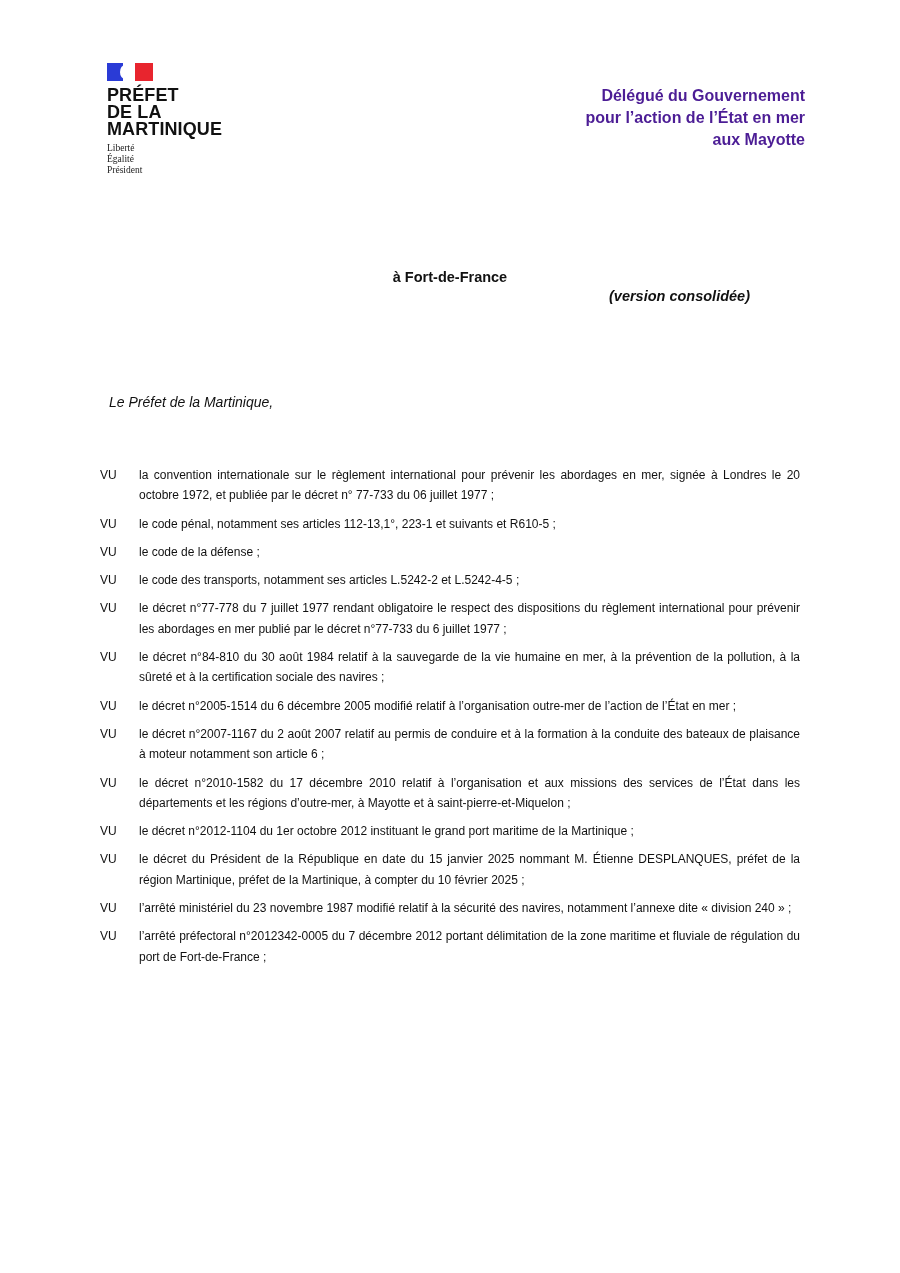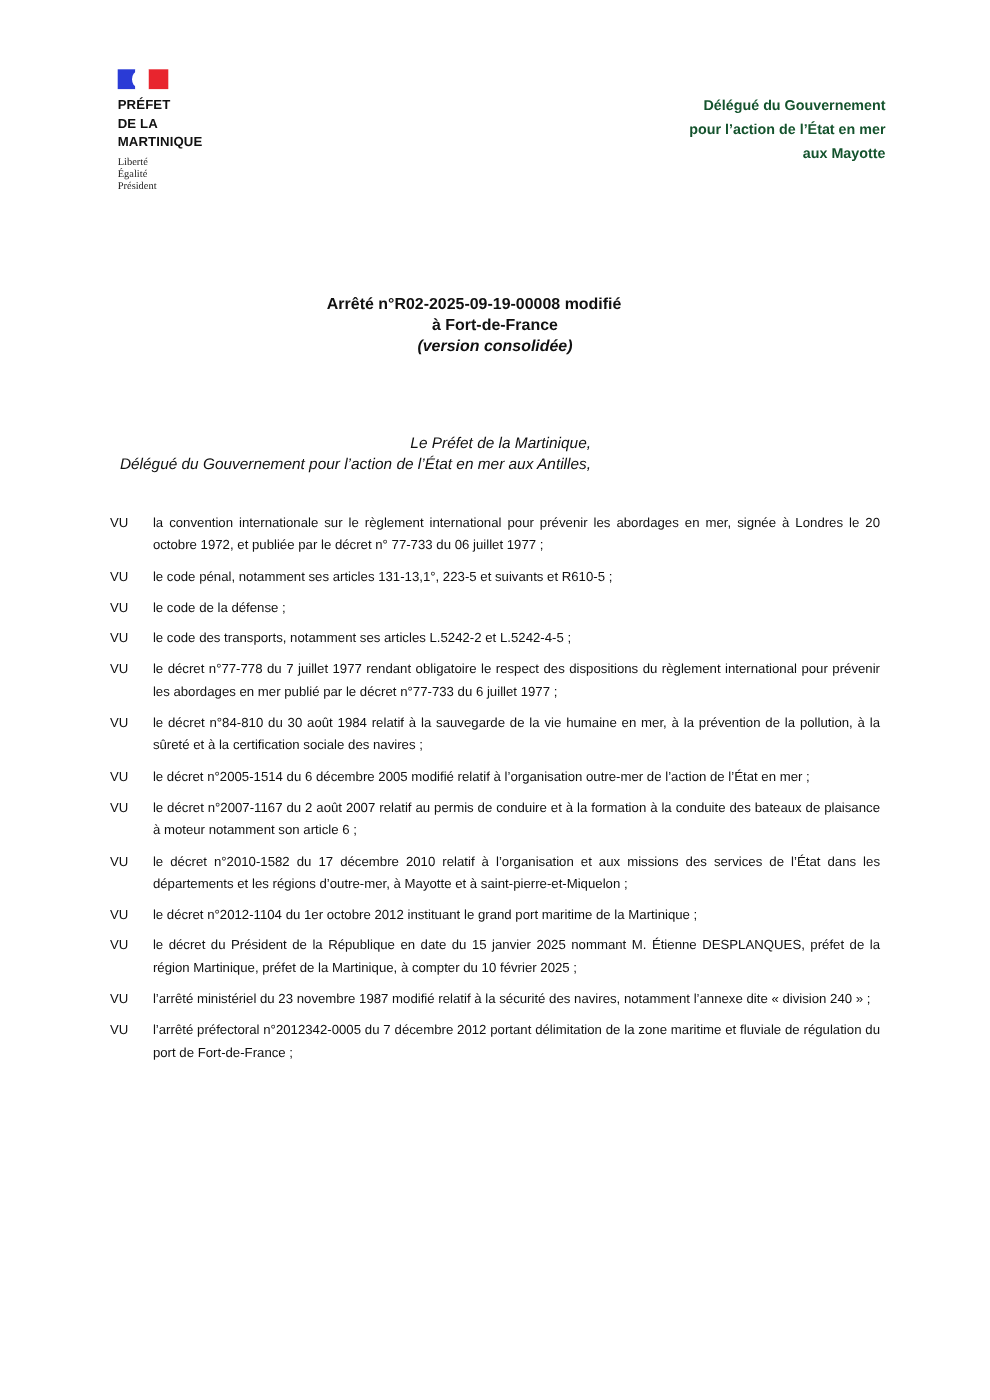--- a/index.html
+++ b/index.html
@@ -3,26 +3,26 @@
 <meta charset="utf-8">
 <style>
   html, body { margin: 0; padding: 0; background: #ffffff; }
   body { width: 900px; height: 1273px; position: relative; overflow: hidden; font-family: "Liberation Sans", sans-serif; color: #111; }
   .logo { position: absolute; left: 107px; top: 63px; width: 130px; }
   .flag { display: flex; width: 46px; height: 18px; }
   .flag .b { width: 16px; background: #2a3bd6; }
   .flag .w { width: 12px; background: #ffffff; position: relative; }
   .flag .r { width: 18px; background: #e8252e; }
   .flag .w::after { content: ""; position: absolute; left: -3px; top: 2px; width: 10px; height: 14px; background: #fff; border-radius: 50% 40% 40% 50%; }
-  .logo-name { margin-top: 6px; font-weight: bold; font-size: 12px; line-height: 17px; letter-spacing: 0.1px; color: #111; }
+  .logo-name { margin-top: 6px; font-weight: bold; font-size: 18px; line-height: 17px; letter-spacing: 0.1px; color: #111; }
   .motto { margin-top: 5px; font-family: "Liberation Serif", serif; font-size: 9.5px; line-height: 11px; color: #222; }
-  .header-right { position: absolute; right: 95px; top: 85px; text-align: right; font-weight: bold; font-size: 13px; line-height: 22px; color: #14532d; }
+  .header-right { position: absolute; right: 95px; top: 85px; text-align: right; font-weight: bold; font-size: 16px; line-height: 22px; color: #4c1d95; }
   .title-block { position: absolute; left: 150px; width: 600px; top: 268px; text-align: center; font-weight: bold; font-size: 14.5px; line-height: 19px; }
   .title-block .l1 { padding-right: 38px; }
-  .title-block .it { font-style: italic; }
+  .title-block .it { font-style: italic; text-align: right; }
   .preamble { position: absolute; left: 109px; top: 393px; font-style: italic; font-size: 14px; line-height: 19px; text-align: right; }
   .vu-list { position: absolute; left: 100px; top: 465px; width: 700px; }
   .vu { display: flex; margin-bottom: 8px; font-size: 12px; line-height: 20.3px; }
   .vu .k { width: 39px; flex: none; }
   .vu .t { flex: 1; text-align: justify; }
 </style>
 </head>
 <body>
 
 <div class="logo">
@@ -43,38 +43,36 @@
   </div>
 </div>
 
 <div class="header-right">
   <div>Délégué du Gouvernement</div>
   <div>pour l’action de l’État en mer</div>
   <div>aux Mayotte</div>
 </div>
 
 <div class="title-block">
-  <div class="l1">Arrêté n°R02-2025-09-19-00008 modifié</div>
   <div>à Fort-de-France</div>
   <div class="it">(version consolidée)</div>
 </div>
 
 <div class="preamble">
   <div>Le Préfet de la Martinique,</div>
-  <div>Délégué du Gouvernement pour l’action de l’État en mer aux Antilles,</div>
 </div>
 
 <div class="vu-list">
   <div class="vu">
       <span class="k">VU</span>
       <span class="t">la convention internationale sur le règlement international pour prévenir les abordages en mer, signée à Londres le 20 octobre 1972, et publiée par le décret n° 77-733 du 06 juillet 1977 ;</span>
     </div>
   <div class="vu">
       <span class="k">VU</span>
-      <span class="t">le code pénal, notamment ses articles 131-13,1°, 223-5 et suivants et R610-5 ;</span>
+      <span class="t">le code pénal, notamment ses articles 112-13,1°, 223-1 et suivants et R610-5 ;</span>
     </div>
   <div class="vu">
       <span class="k">VU</span>
       <span class="t">le code de la défense ;</span>
     </div>
   <div class="vu">
       <span class="k">VU</span>
       <span class="t">le code des transports, notamment ses articles L.5242-2 et L.5242-4-5 ;</span>
     </div>
   <div class="vu">

